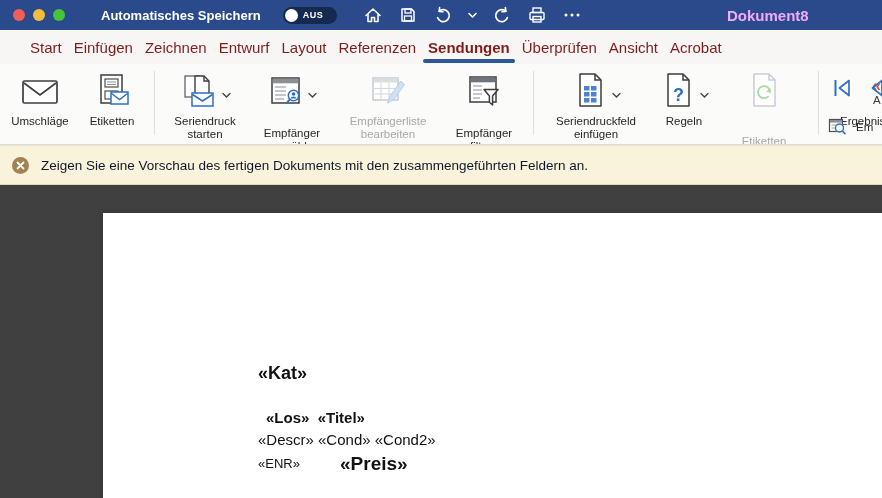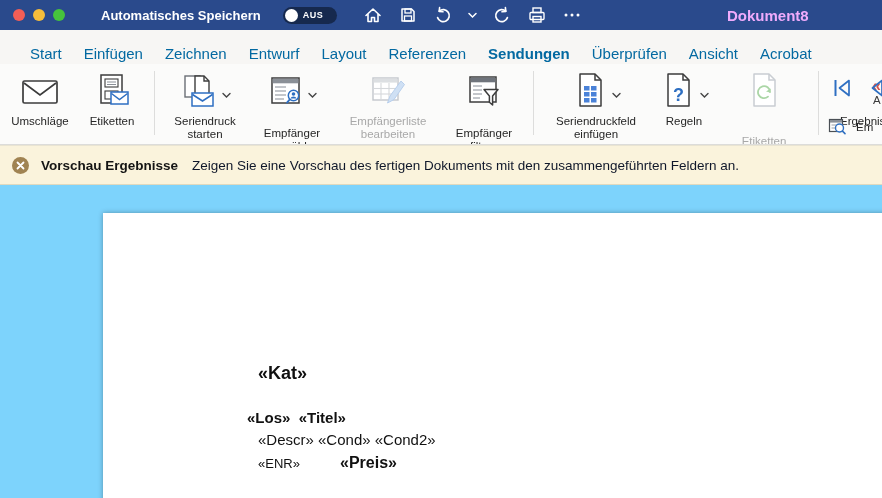--- a/index.html
+++ b/index.html
@@ -14,22 +14,22 @@
   .autosave-label { color:#fff; font-size:13px; font-weight:600; margin-left:36px; }
   .toggle { margin-left:22px; width:54px; height:17px; border-radius:9px; background:#16294e;
             display:flex; align-items:center;text-align:center; }
   .knob { width:13px; height:13px; border-radius:50%; background:#fff; margin-left:2px; }
   .toggle-text { color:#fff; font-size:9px; font-weight:700; letter-spacing:.5px; margin-left:5px; }
   .tb-icons { display:flex; align-items:center; gap:15px; margin-left:26px; }
   .tb-ic { display:flex; align-items:center; }
   .win-title { position:absolute; left:727px; color:#f0abfc; font-size:15px; font-weight:700; }
 
   
-  .tabbar { height:34px; background:#f7f6f4; display:flex; align-items:flex-end;
-            padding-left:30px; gap:22px; font-size:15px; color:#0369a1; }
+  .tabbar { height:34px; background:#f7f6f4; display:flex; align-items:center;
+            padding-left:30px; gap:12px; font-size:15px; color:#7f1d1d; }
   .tab { position:relative; padding:2px 0; }
   .tab.active { font-weight:700; }
   .tab.active::after { content:""; position:absolute; left:-5px; right:-5px; bottom:-5px;
                        height:3.5px; border-radius:2px; background:#2b5796; }
 
   
   .ribbon { height:81px; background:#fbfbfa; border-bottom:1px solid #dcdcda;
             display:flex; align-items:flex-start; padding:5px 0 0 4px;
             position:relative; overflow:hidden; }
   .rbtn { display:flex; flex-direction:column; align-items:center; margin:0 3px; }
@@ -50,29 +50,29 @@
   
   .msgbar { height:40px; background:#faf3dc; border-top:1px solid #e9e4d2;
             border-bottom:1px solid #e0d9bf; display:flex; align-items:center;
             padding-left:12px; font-size:13.5px; }
   .msg-badge { width:17px; height:17px; border-radius:50%; background:#a08352; flex:none;
                display:flex; align-items:center; justify-content:center; margin-right:12px; }
   .msg-title { font-weight:600; color:#141414; margin-right:14px; white-space:nowrap; }
   .msg-desc { color:#0f172a; white-space:nowrap; }
 
   
-  .docarea { height:313px; background:#7dd3fc; position:relative; overflow:hidden; }
+  .docarea { height:313px; background:#404040; position:relative; overflow:hidden; }
   .page { position:absolute; left:103px; top:28px; width:800px; height:310px; background:#fff;
           box-shadow:0 0 5px rgba(0,0,0,.32); }
   .doc-line { position:absolute; color:#111; white-space:pre; line-height:1.1; }
   .doc-kat   { left:155px; top:151px; font-size:18px; font-weight:700; }
-  .doc-l2    { left:144px; top:197px; font-size:15px; font-weight:700; }
+  .doc-l2    { left:163px; top:197px; font-size:15px; font-weight:700; }
   .doc-l3    { left:155px; top:219px; font-size:15px; }
   .doc-enr   { left:155px; top:244px; font-size:13px; }
-  .doc-preis { left:237px; top:241px; font-size:16px; font-weight:700; }
+  .doc-preis { left:237px; top:241px; font-size:19px; font-weight:700; }
 </style>
 </head>
 <body>
 
 <div class="titlebar">
   <div class="traffic">
     <span class="tl red"></span>
     <span class="tl yellow"></span>
     <span class="tl green"></span>
   </div>
@@ -318,21 +318,20 @@
     <span>Em</span>
   </div>
 </div>
 
 <div class="msgbar">
   <span class="msg-badge">
     <svg width="9" height="9" viewBox="0 0 9 9">
         <path d="M1.5 1.5 L7.5 7.5 M7.5 1.5 L1.5 7.5" stroke="#fff" stroke-width="1.8" stroke-linecap="round"></path>
       </svg>
   </span>
-  <span class="msg-title">Vorschau Ergebnisse</span>
   <span class="msg-desc">Zeigen Sie eine Vorschau des fertigen Dokuments mit den zusammengeführten Feldern an.</span>
 </div>
 
 <div class="docarea">
   <div class="page">
     <div class="doc-line doc-kat">«Kat»</div>
     <div class="doc-line doc-l2">«Los»  «Titel»</div>
     <div class="doc-line doc-l3">«Descr» «Cond» «Cond2»</div>
     <div class="doc-line doc-enr">«ENR»</div>
     <div class="doc-line doc-preis">«Preis»</div>

